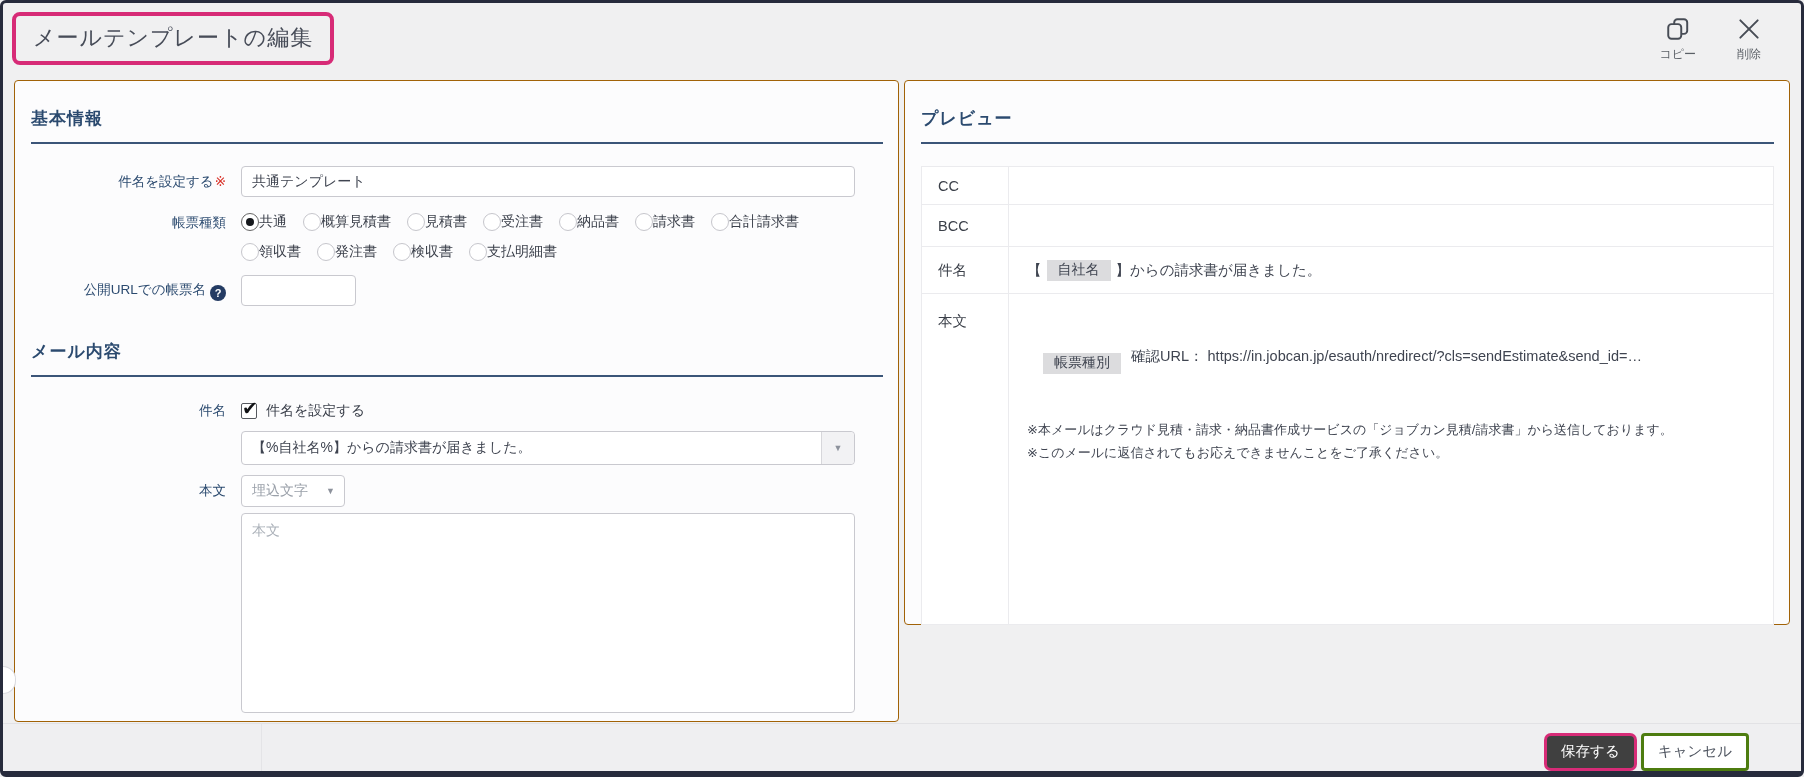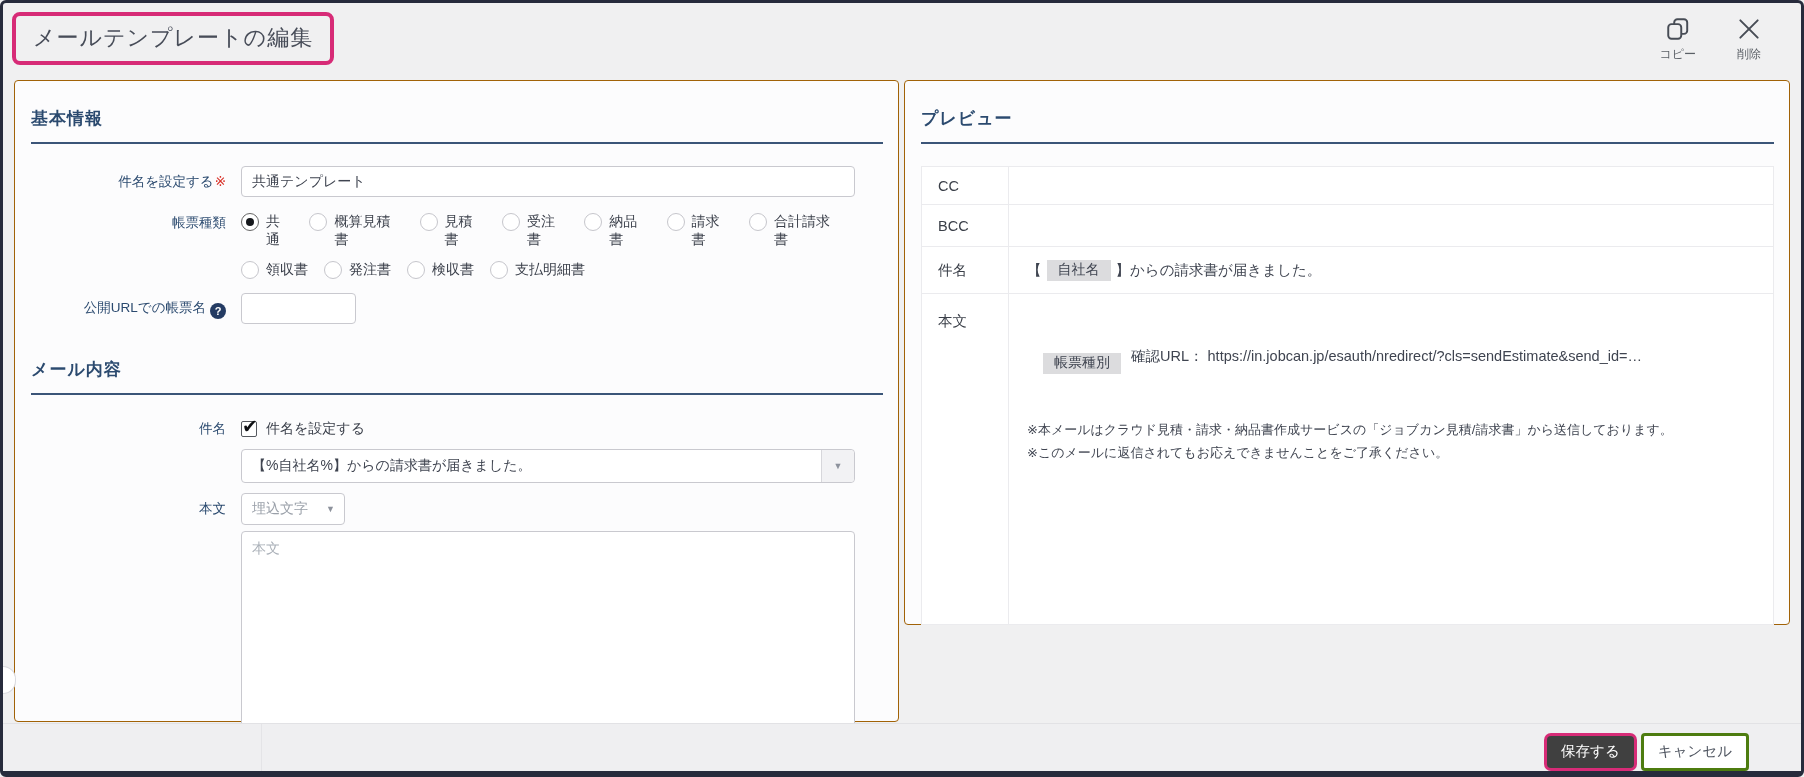--- a/index.html
+++ b/index.html
@@ -28,21 +28,21 @@
   .form-row.top-align { align-items:flex-start; }
   .form-label { width:210px; text-align:right; padding-right:15px; font-size:13.5px; color:#2b4a6f; flex:none; line-height:20px; }
   .req { color:#d9342b; margin-left:1px; }
   .form-field { width:614px; }
   .txt-input { width:100%; height:31px; border:1px solid #c9c9cf; border-radius:4px; background:#fff; padding:0 10px; font-size:14px; color:#3f4450; font-family:inherit; }
   .txt-input.small { width:115px; }
   .help-badge { display:inline-flex; width:16px; height:16px; border-radius:50%; background:#243b63; color:#fff; font-size:11px; font-weight:bold; align-items:center; justify-content:center; vertical-align:-3px; margin-left:4px; }
 
   
   .radio-line { display:flex; align-items:center; gap:4px; flex-wrap:nowrap; }
-  .radio-item { display:flex; align-items:flex-start; gap:7px; margin-right:12px; cursor:pointer; }
+  .radio-item { display:flex; align-items:flex-end; margin-right:12px; cursor:pointer; }
   .radio-circle { width:18px; height:18px; border-radius:50%; border:1px solid #c6c6cc; background:#fff; position:relative; flex:none; }
   .radio-item.selected .radio-circle { border-color:#666; }
   .radio-item.selected .radio-circle::after { content:""; position:absolute; left:4px; top:4px; width:8px; height:8px; border-radius:50%; background:#16181c; }
   .radio-text { font-size:14px; color:#3a3f4a; }
 
   
   .checkbox-line { display:flex; align-items:center; gap:9px; cursor:pointer; }
   .checkbox-box { width:16px; height:16px; border:1.5px solid #55585e; background:#fff; border-radius:2px; position:relative; flex:none; }
   .checkbox-box .tick { position:absolute; left:0px; top:-7px; font-size:19px; font-weight:900; color:#101114; }
   .checkbox-text { font-size:14px; color:#3a3f4a; }

